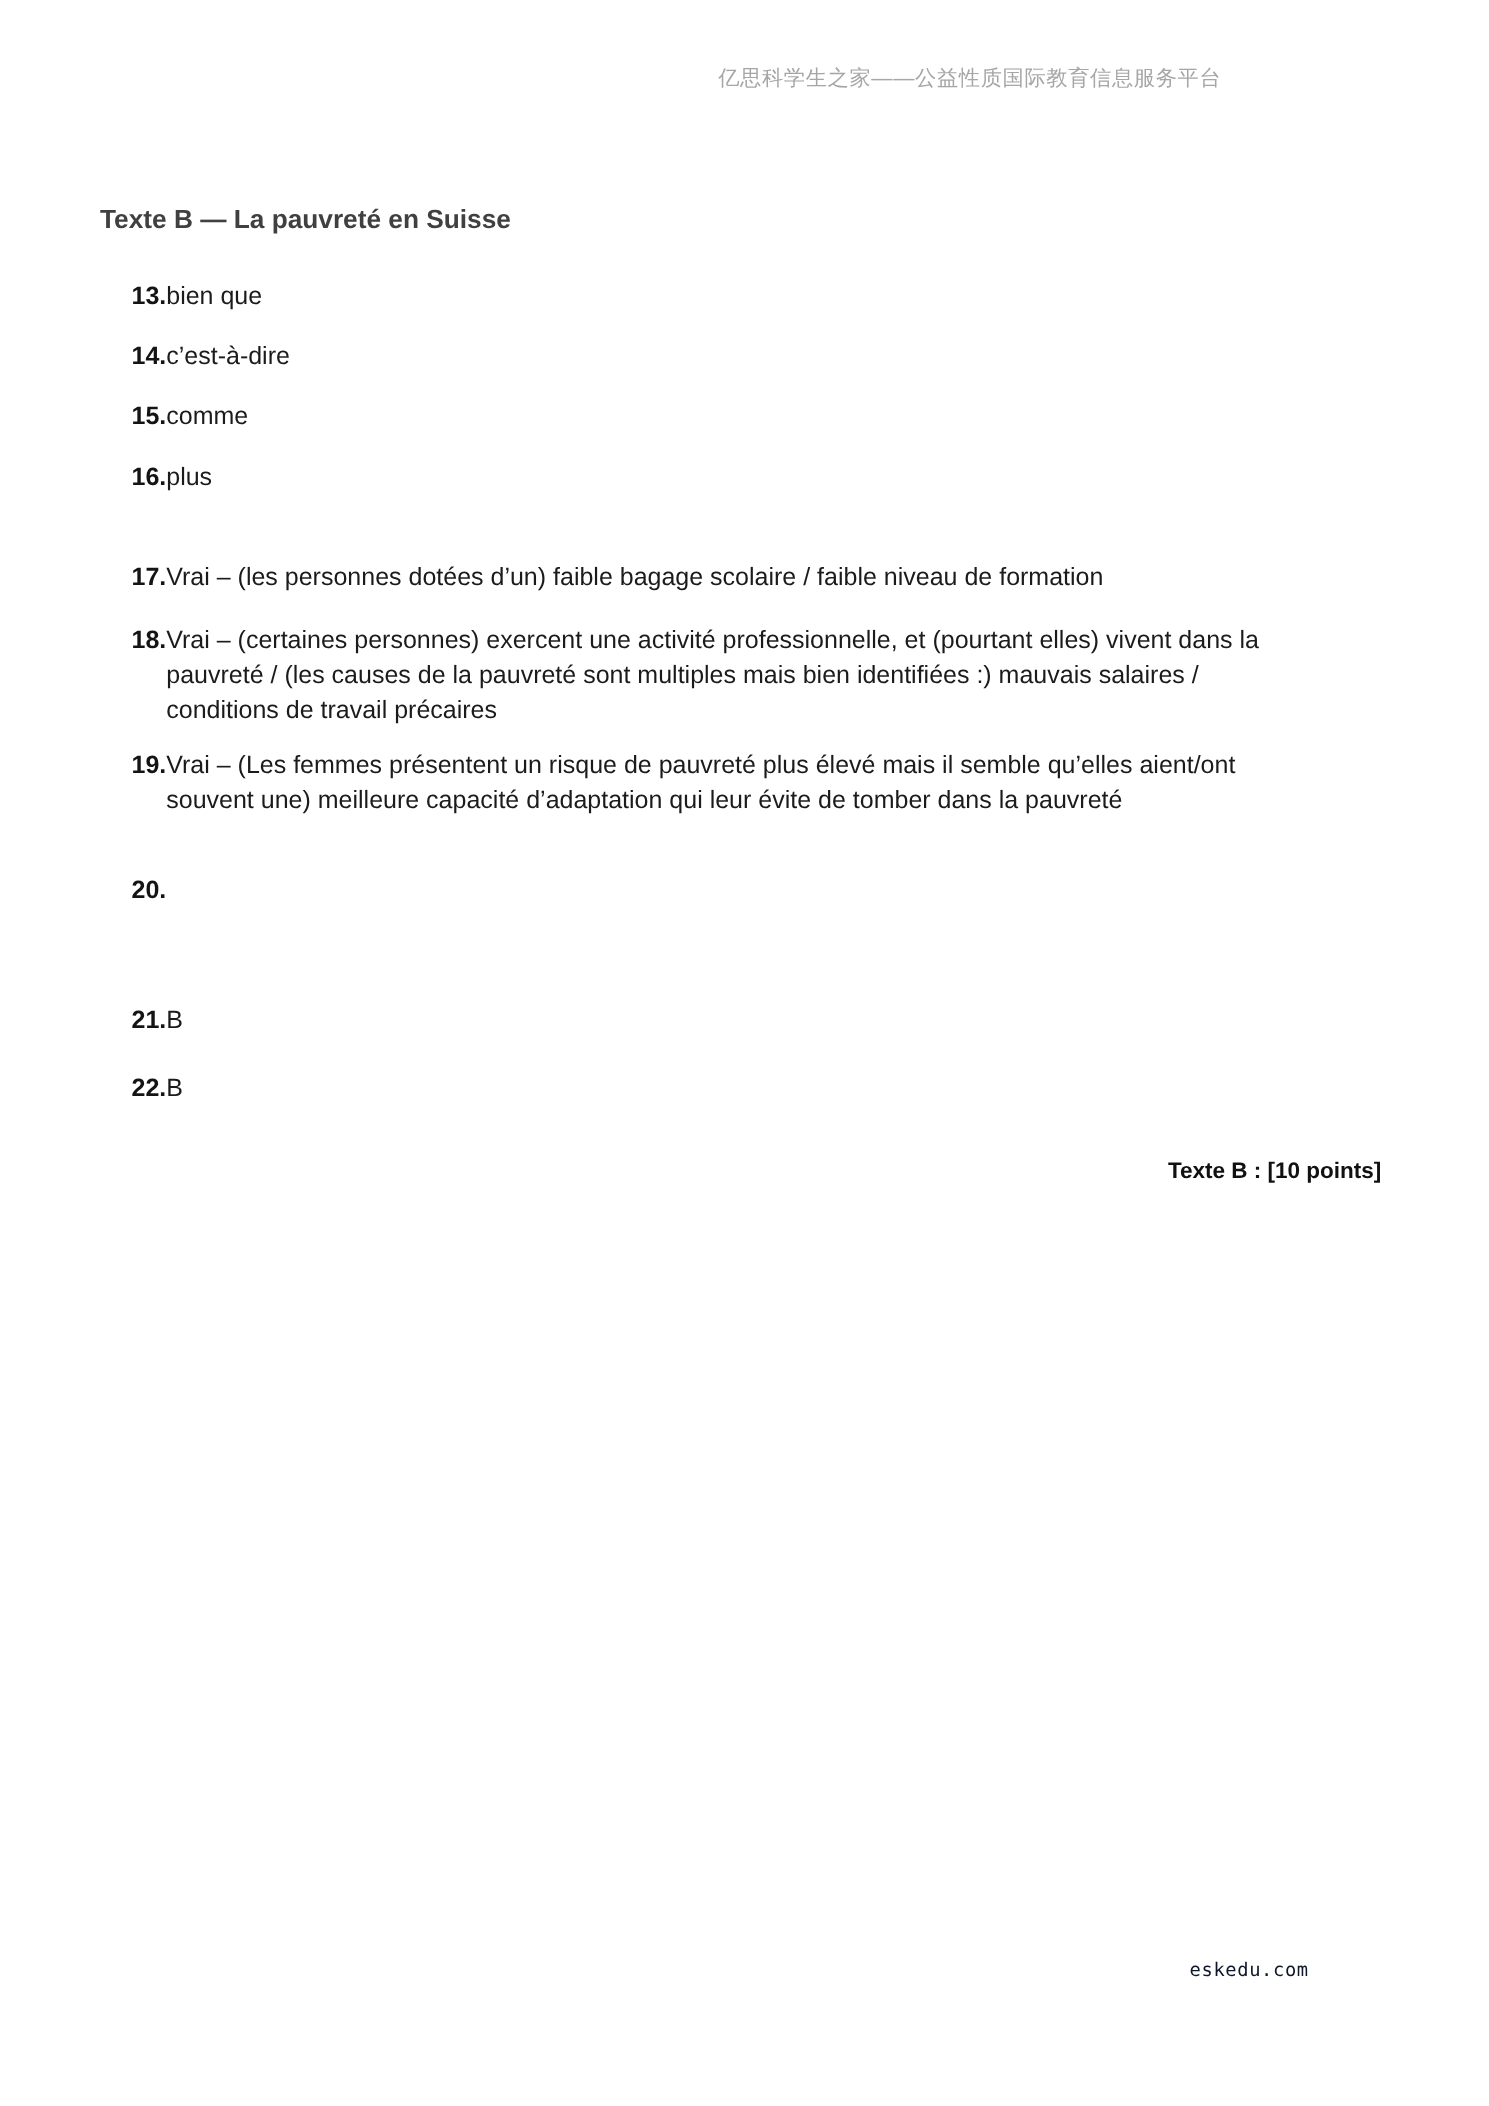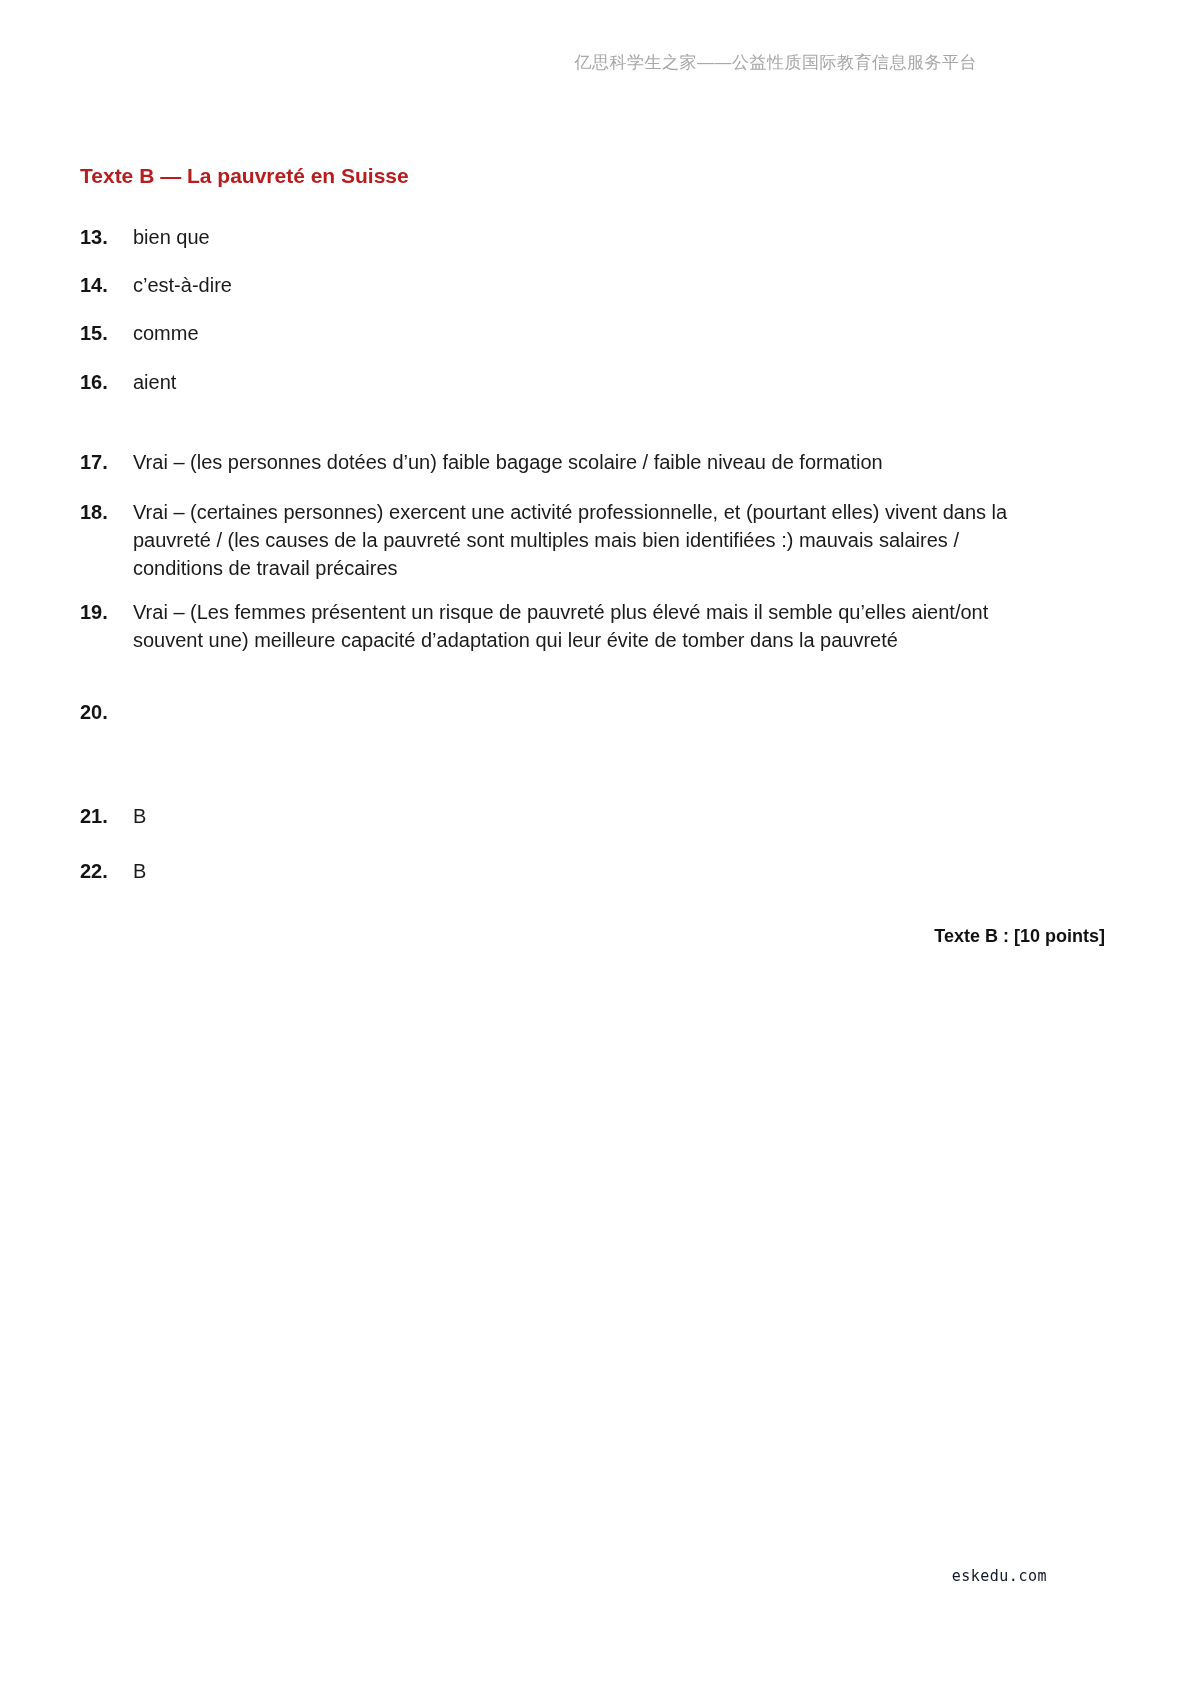--- a/index.html
+++ b/index.html
@@ -24,35 +24,36 @@
     letter-spacing: 0.5px;
     color: #a6a6a6;
     white-space: nowrap;
   }
   .doc-title {
     position: absolute;
     top: 164px;
     left: 80px;
     font-size: 21px;
     font-weight: bold;
-    color: #b91c1c;
+    color: #404040;
     white-space: nowrap;
   }
   .item {
     position: absolute;
     left: 80px;
     display: flex;
     font-size: 20px;
     line-height: 28px;
   }
   .item .num {
     flex: 0 0 53px;
     width: 53px;
     font-weight: bold;
     color: #141414;
+    text-align: right;
   }
   .item .txt {
     width: 1000px;
   }
   .item .ans {
     white-space: pre-wrap;
   }
   .item .note {
     font-style: italic;
     white-space: pre-wrap;
@@ -96,21 +97,21 @@
     <div class="txt"><span class="ans">c’est-à-dire</span></div>
   </div>
 
   <div class="item" style="top:319px">
     <span class="num">15.</span>
     <div class="txt"><span class="ans">comme</span></div>
   </div>
 
   <div class="item" style="top:368px">
     <span class="num">16.</span>
-    <div class="txt"><span class="ans">aient</span></div>
+    <div class="txt"><span class="ans">plus</span></div>
   </div>
 
   <div class="item" style="top:448px">
     <span class="num">17.</span>
     <div class="txt"><span class="ans">Vrai – (les personnes dotées d’un) faible bagage scolaire / faible niveau de formation</span></div>
   </div>
 
   <div class="item" style="top:498px">
     <span class="num">18.</span>
     <div class="txt"><span class="ans">Vrai – (certaines personnes) exercent une activité professionnelle, et (pourtant elles) vivent dans la

